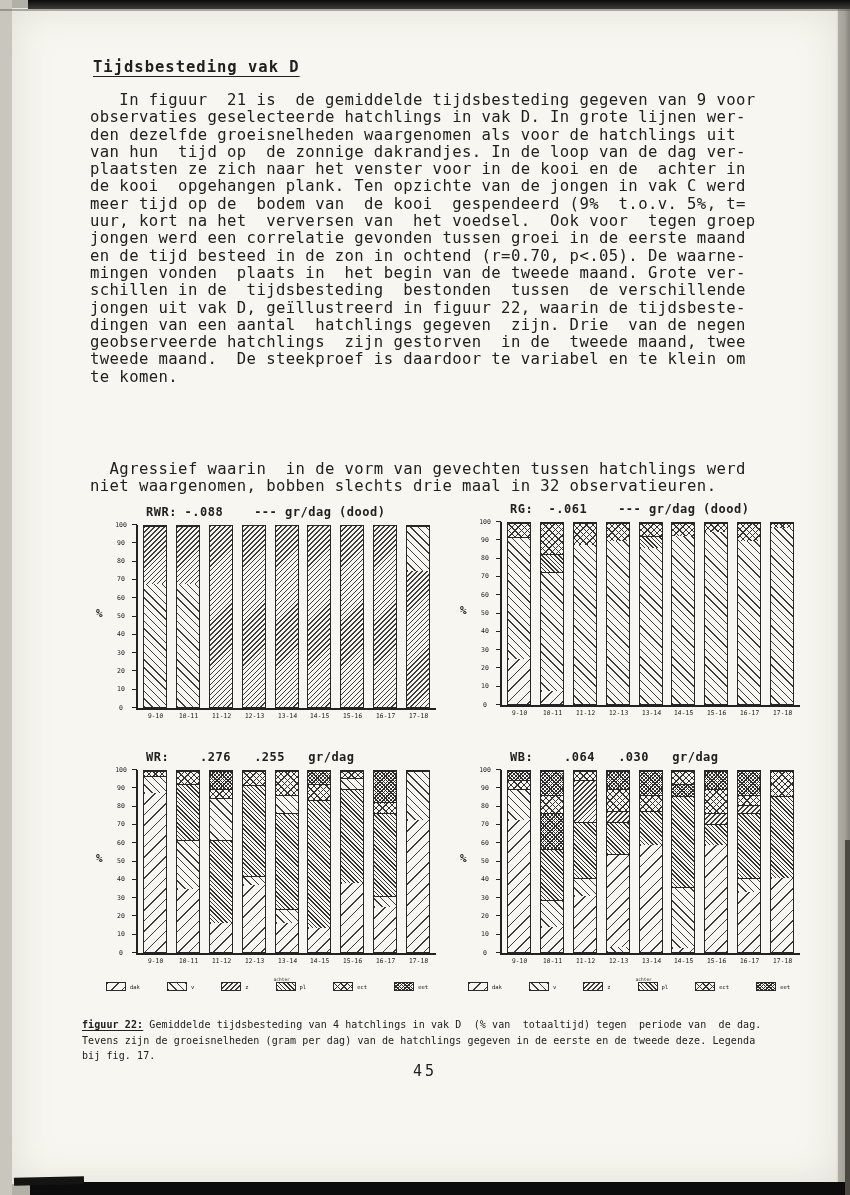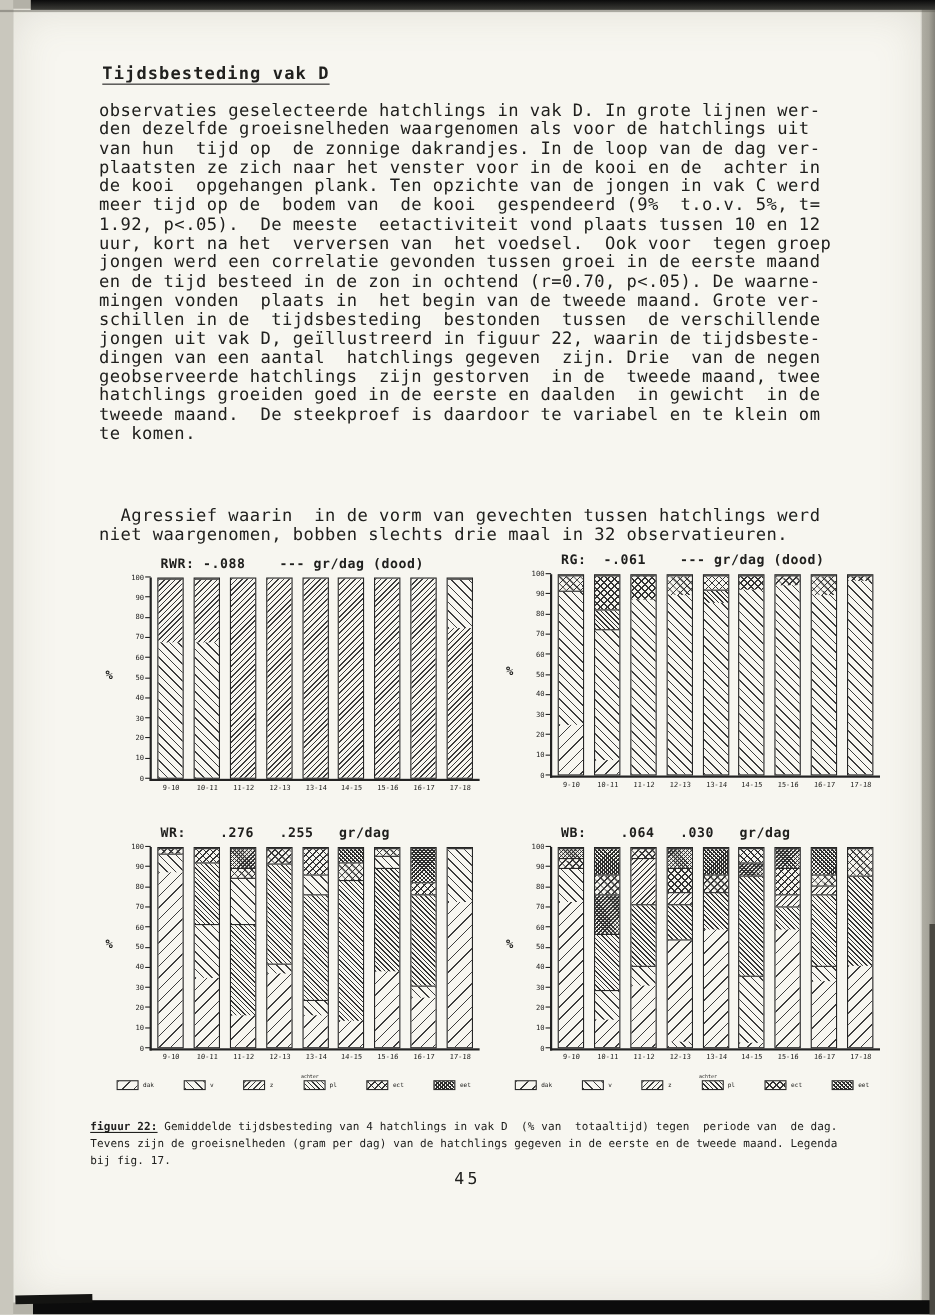--- a/index.html
+++ b/index.html
@@ -48,21 +48,21 @@
   #chart3{left:452px;top:748px;}
   .chart-header{position:absolute;left:58px;top:2px;font-size:12px;font-weight:bold;white-space:pre;letter-spacing:.5px;}
   .plot{
     position:absolute;left:48px;top:22px;width:298px;height:183px;
     border-left:2px solid #222;border-bottom:2px solid #222;
   }
   .bars{position:absolute;left:0;top:0;right:0;bottom:0;display:flex;align-items:flex-end;justify-content:space-between;padding:0 6px 0 5px;}
   .bar{width:24px;height:100%;display:flex;flex-direction:column-reverse;border:1px solid #262626;box-sizing:border-box;}
   .seg{box-sizing:border-box;border-top:1px solid #262626;flex:none;}
   .seg:first-child{border-top:none;}
-  .ytick{position:absolute;left:-27px;width:20px;text-align:right;font-size:6.5px;line-height:6.5px;color:#1c1c1c;}
+  .ytick{position:absolute;left:-27px;width:20px;text-align:center;font-size:6.5px;line-height:6.5px;color:#1c1c1c;}
   .ymark{position:absolute;left:-6px;width:5px;height:1px;background:#222;}
   .ylabel{position:absolute;left:-42px;top:45%;font-size:11px;font-weight:bold;}
   .xlabels{position:absolute;top:100%;left:0;right:0;display:flex;justify-content:space-between;padding:4px 4px 0 4px;}
   .xlabels span{width:27px;text-align:center;font-size:6.4px;letter-spacing:0;transform:skewX(-4deg);}
 
   
   .pA{background-image:repeating-linear-gradient(135deg,#3c3c3c 0 1px,transparent 1px 3.5px);}
   .pB{background-image:repeating-linear-gradient(45deg,#3c3c3c 0 1px,transparent 1px 5.5px);}
   .pC{background-image:repeating-linear-gradient(135deg,#3c3c3c 0 1px,transparent 1px 7.5px);}
   .pD{background-image:repeating-linear-gradient(45deg,#333 0 1px,transparent 1px 3px);}
@@ -91,36 +91,35 @@
 
 <div class="ghost ghost-box" style="left:600px;top:73px;width:186px;height:140px;"></div>
 <div class="ghost ghost-lines" style="left:120px;top:452px;width:640px;height:42px;opacity:.55;"></div>
 <div class="ghost ghost-lines" style="left:150px;top:545px;width:280px;height:160px;opacity:.7;"></div>
 <div class="ghost ghost-lines" style="left:468px;top:540px;width:320px;height:205px;opacity:.8;"></div>
 <div class="ghost ghost-blob" style="left:440px;top:780px;width:210px;height:135px;"></div>
 <div class="ghost ghost-lines" style="left:500px;top:1050px;width:260px;height:14px;opacity:.6;"></div>
 
 <div class="heading">Tijdsbesteding vak D</div>
 <div class="body-block" id="body1">
+    <div>   In figuur  21 is  de gemiddelde tijdsbesteding gegeven van 9 voor</div>
     <div>observaties geselecteerde hatchlings in vak D. In grote lijnen wer-</div>
     <div>den dezelfde groeisnelheden waargenomen als voor de hatchlings uit</div>
     <div>van hun  tijd op  de zonnige dakrandjes. In de loop van de dag ver-</div>
     <div>plaatsten ze zich naar het venster voor in de kooi en de  achter in</div>
     <div>de kooi  opgehangen plank. Ten opzichte van de jongen in vak C werd</div>
     <div>meer tijd op de  bodem van  de kooi  gespendeerd (9%  t.o.v. 5%, t=</div>
-    <div>1.92, p&lt;.05).  De meeste  eetactiviteit vond plaats tussen 10 en 12</div>
     <div>uur, kort na het  verversen van  het voedsel.  Ook voor  tegen groep</div>
     <div>jongen werd een correlatie gevonden tussen groei in de eerste maand</div>
     <div>en de tijd besteed in de zon in ochtend (r=0.70, p&lt;.05). De waarne-</div>
     <div>mingen vonden  plaats in  het begin van de tweede maand. Grote ver-</div>
     <div>schillen in de  tijdsbesteding  bestonden  tussen  de verschillende</div>
     <div>jongen uit vak D, geïllustreerd in figuur 22, waarin de tijdsbeste-</div>
     <div>dingen van een aantal  hatchlings gegeven  zijn. Drie  van de negen</div>
     <div>geobserveerde hatchlings  zijn gestorven  in de  tweede maand, twee</div>
-    <div>hatchlings groeiden goed in de eerste en daalden  in gewicht  in de</div>
     <div>tweede maand.  De steekproef is daardoor te variabel en te klein om</div>
     <div>te komen.</div>
   </div>
 <div class="body-block" id="body2">
     <div>  Agressief waarin  in de vorm van gevechten tussen hatchlings werd</div>
     <div>niet waargenomen, bobben slechts drie maal in 32 observatieuren.</div>
   </div>
 
 <div class="chart" id="chart0">
   <div class="chart-header">RWR: -.088    --- gr/dag (dood)</div>
@@ -523,21 +522,21 @@
       <span class="lg-label">ect</span>
     </div>
     <div class="lg-item">
       <span class="lg-swatch pY"></span>
       <span class="lg-label">eet</span>
     </div>
   </div>
 
 <div class="caption">
   <div><span class="cap-label">figuur 22:</span><span> Gemiddelde tijdsbesteding van 4 hatchlings in vak D  (% van  totaaltijd) tegen  periode van  de dag.</span></div>
-  <div>Tevens zijn de groeisnelheden (gram per dag) van de hatchlings gegeven in de eerste en de tweede maand. Legenda</div>
+  <div>Tevens zijn de groeisnelheden (gram per dag) van de hatchlings gegeven in de eerste en de tweede deze. Legenda</div>
   <div>bij fig. 17.</div>
 </div>
 
 <div class="page-number">45</div>
 
 <div class="edge-left"></div>
 <div class="edge-top"></div>
 <div class="edge-topline"></div>
 <div class="edge-bottom"></div>
 <div class="edge-bottom-nub"></div>

